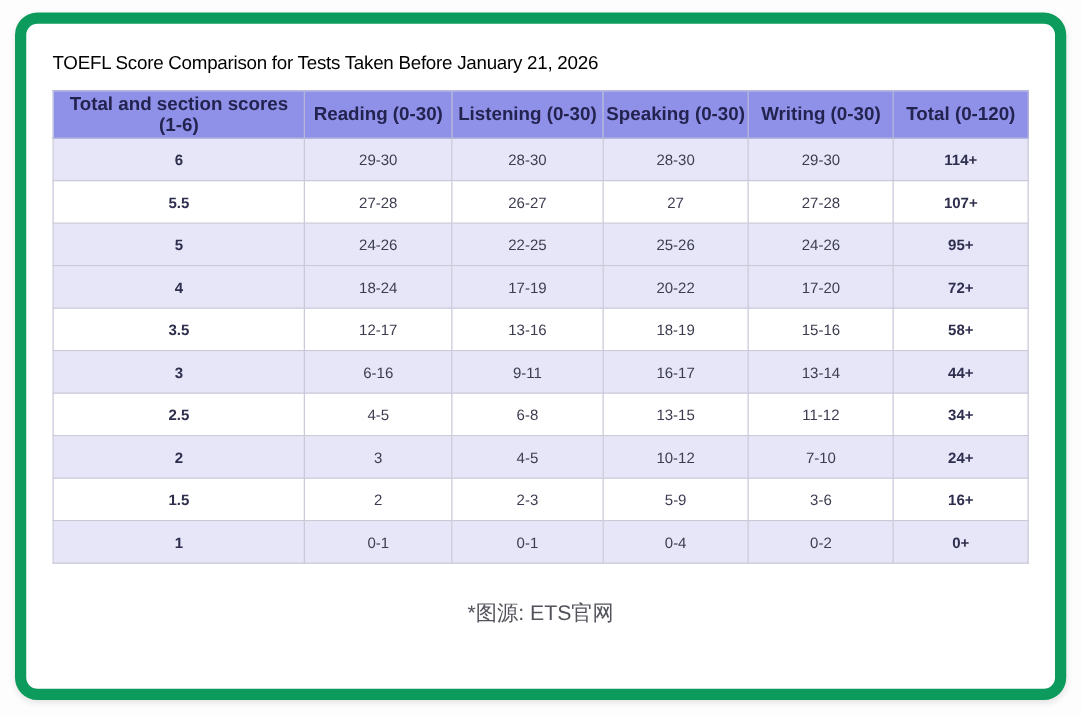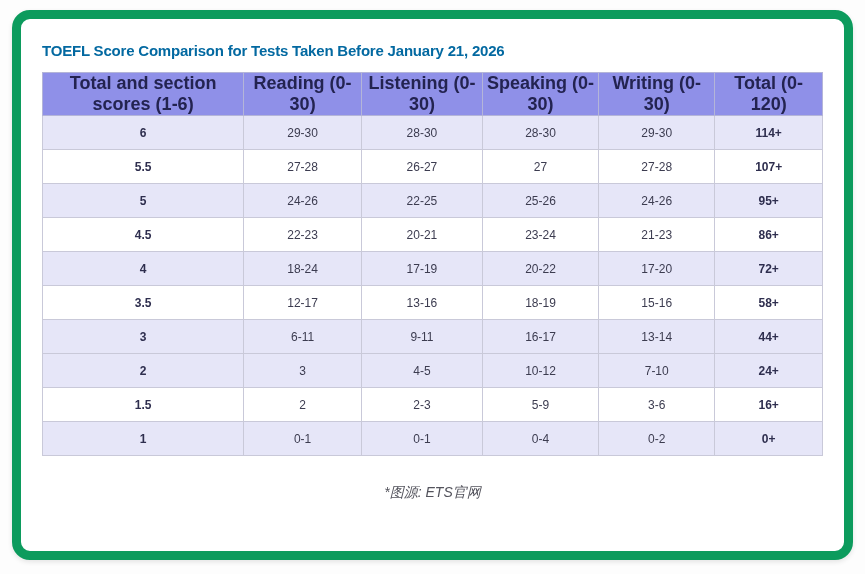--- a/index.html
+++ b/index.html
@@ -24,34 +24,34 @@
     box-sizing: border-box;
     background: #ffffff;
     border: 9px solid #0c9b5d;
     border-radius: 18px;
     padding: 13px 21px 0 21px;
     box-shadow: 0 2px 5px rgba(0,0,0,0.10);
   }
   .title {
     margin: 10px 0 13px 0;
     font-size: 15px;
-    font-weight: bold;
-    color: #0369a1;
+    font-weight: normal;
+    color: #000000;
     letter-spacing: -0.2px;
   }
   table.score-table {
     width: 100%;
     border-collapse: collapse;
     table-layout: fixed;
     text-align: center;
   }
   table.score-table th {
     background: #8f90e8;
     color: #232350;
-    font-size: 18px;
+    font-size: 15px;
     font-weight: bold;
     height: 37px;
     border: 1px solid #b4b5d8;
     padding: 0 2px;
   }
   table.score-table td {
     height: 33px;
     border: 1px solid #c9c9d9;
     font-size: 12px;
     color: #3c3c50;
@@ -62,22 +62,21 @@
     background: #e6e6f8;
   }
   table.score-table td.col-first,
   table.score-table td.col-last {
     font-weight: bold;
     color: #2e2e4e;
   }
   .caption {
     margin-top: 28px;
     text-align: center;
-    font-style: italic;
-    font-size: 14px;
+    font-size: 17px;
     color: #53535c;
   }
 </style>
 </head>
 <body>
 
 <div class="page">
   <div class="card">
     <h1 class="title">TOEFL Score Comparison for Tests Taken Before January 21, 2026</h1>
 
@@ -118,51 +117,51 @@
             <td class="col-last">107+</td>
           </tr>
           <tr class="alt">
             <td class="col-first">5</td>
             <td>24-26</td>
             <td>22-25</td>
             <td>25-26</td>
             <td>24-26</td>
             <td class="col-last">95+</td>
           </tr>
-          <tr>
-            <td class="col-first">4.5</td>
-            <td>22-23</td>
-            <td>20-21</td>
-            <td>23-24</td>
-            <td>21-23</td>
-            <td class="col-last">86+</td>
-          </tr>
           <tr class="alt">
             <td class="col-first">4</td>
             <td>18-24</td>
             <td>17-19</td>
             <td>20-22</td>
             <td>17-20</td>
             <td class="col-last">72+</td>
           </tr>
           <tr>
             <td class="col-first">3.5</td>
             <td>12-17</td>
             <td>13-16</td>
             <td>18-19</td>
             <td>15-16</td>
             <td class="col-last">58+</td>
           </tr>
           <tr class="alt">
             <td class="col-first">3</td>
-            <td>6-11</td>
+            <td>6-16</td>
             <td>9-11</td>
             <td>16-17</td>
             <td>13-14</td>
             <td class="col-last">44+</td>
+          </tr>
+          <tr>
+            <td class="col-first">2.5</td>
+            <td>4-5</td>
+            <td>6-8</td>
+            <td>13-15</td>
+            <td>11-12</td>
+            <td class="col-last">34+</td>
           </tr>
           <tr class="alt">
             <td class="col-first">2</td>
             <td>3</td>
             <td>4-5</td>
             <td>10-12</td>
             <td>7-10</td>
             <td class="col-last">24+</td>
           </tr>
           <tr>

